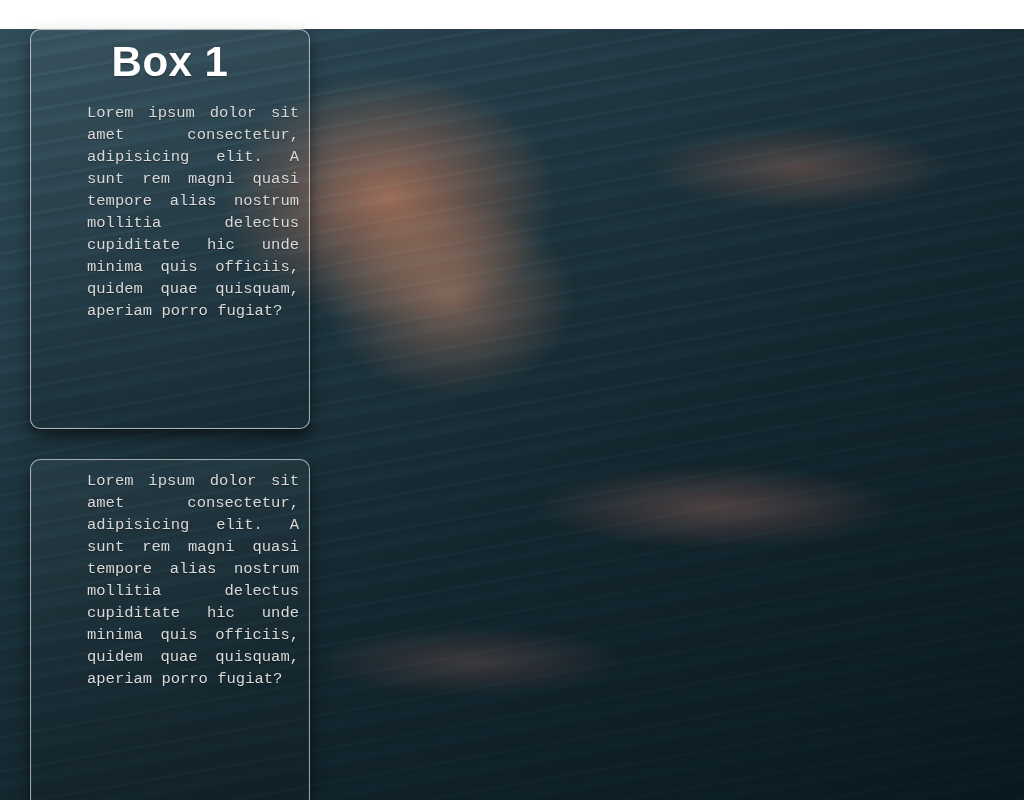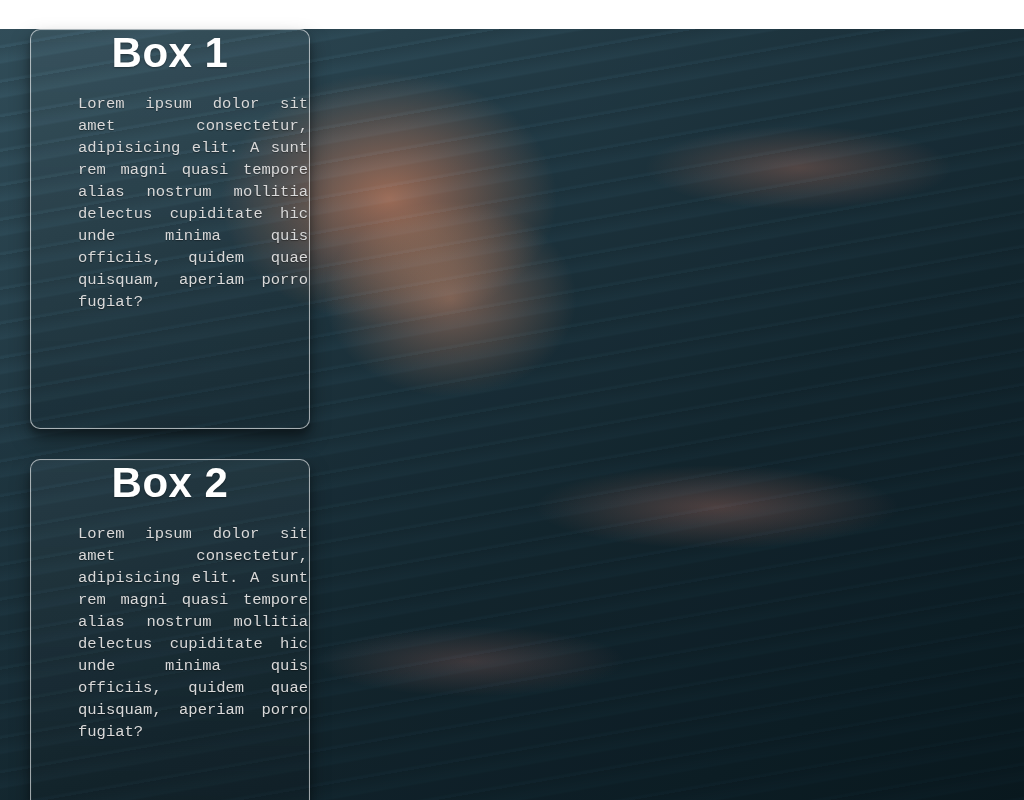--- a/index.html
+++ b/index.html
@@ -47,21 +47,21 @@
       width: 280px;
       display: flex;
       flex-direction: column;
       gap: 30px;
     }
 
     .card {
       height: 400px;
       border: 1px solid rgba(255,255,255,0.6);
       border-radius: 10px;
-      padding: 1px;
+      padding: 10px;
       color: #e8e8e8;
       background: linear-gradient(180deg, rgba(255,255,255,0.04), rgba(0,0,0,0.10));
       box-shadow:
         0 10px 20px rgba(0,0,0,0.35),
         0 6px 6px rgba(0,0,0,0.25),
         inset 0 0 0 1px rgba(255,255,255,0.03);
     }
 
     .card h1 {
       font-family: Impact, "Arial Black", Helvetica, Arial, sans-serif;
@@ -90,17 +90,16 @@
 <div class="page-bg"></div>
 
 <div class="cards">
 
   <div class="card">
     <h1>Box 1</h1>
     <p>Lorem ipsum dolor sit amet consectetur, adipisicing elit. A sunt rem magni quasi tempore alias nostrum mollitia delectus cupiditate hic unde minima quis officiis, quidem quae quisquam, aperiam porro fugiat?</p>
   </div>
 
   <div class="card">
-    <h1>Box 2</h1>
     <p>Lorem ipsum dolor sit amet consectetur, adipisicing elit. A sunt rem magni quasi tempore alias nostrum mollitia delectus cupiditate hic unde minima quis officiis, quidem quae quisquam, aperiam porro fugiat?</p>
   </div>
 
 </div>
 
 </body></html>

